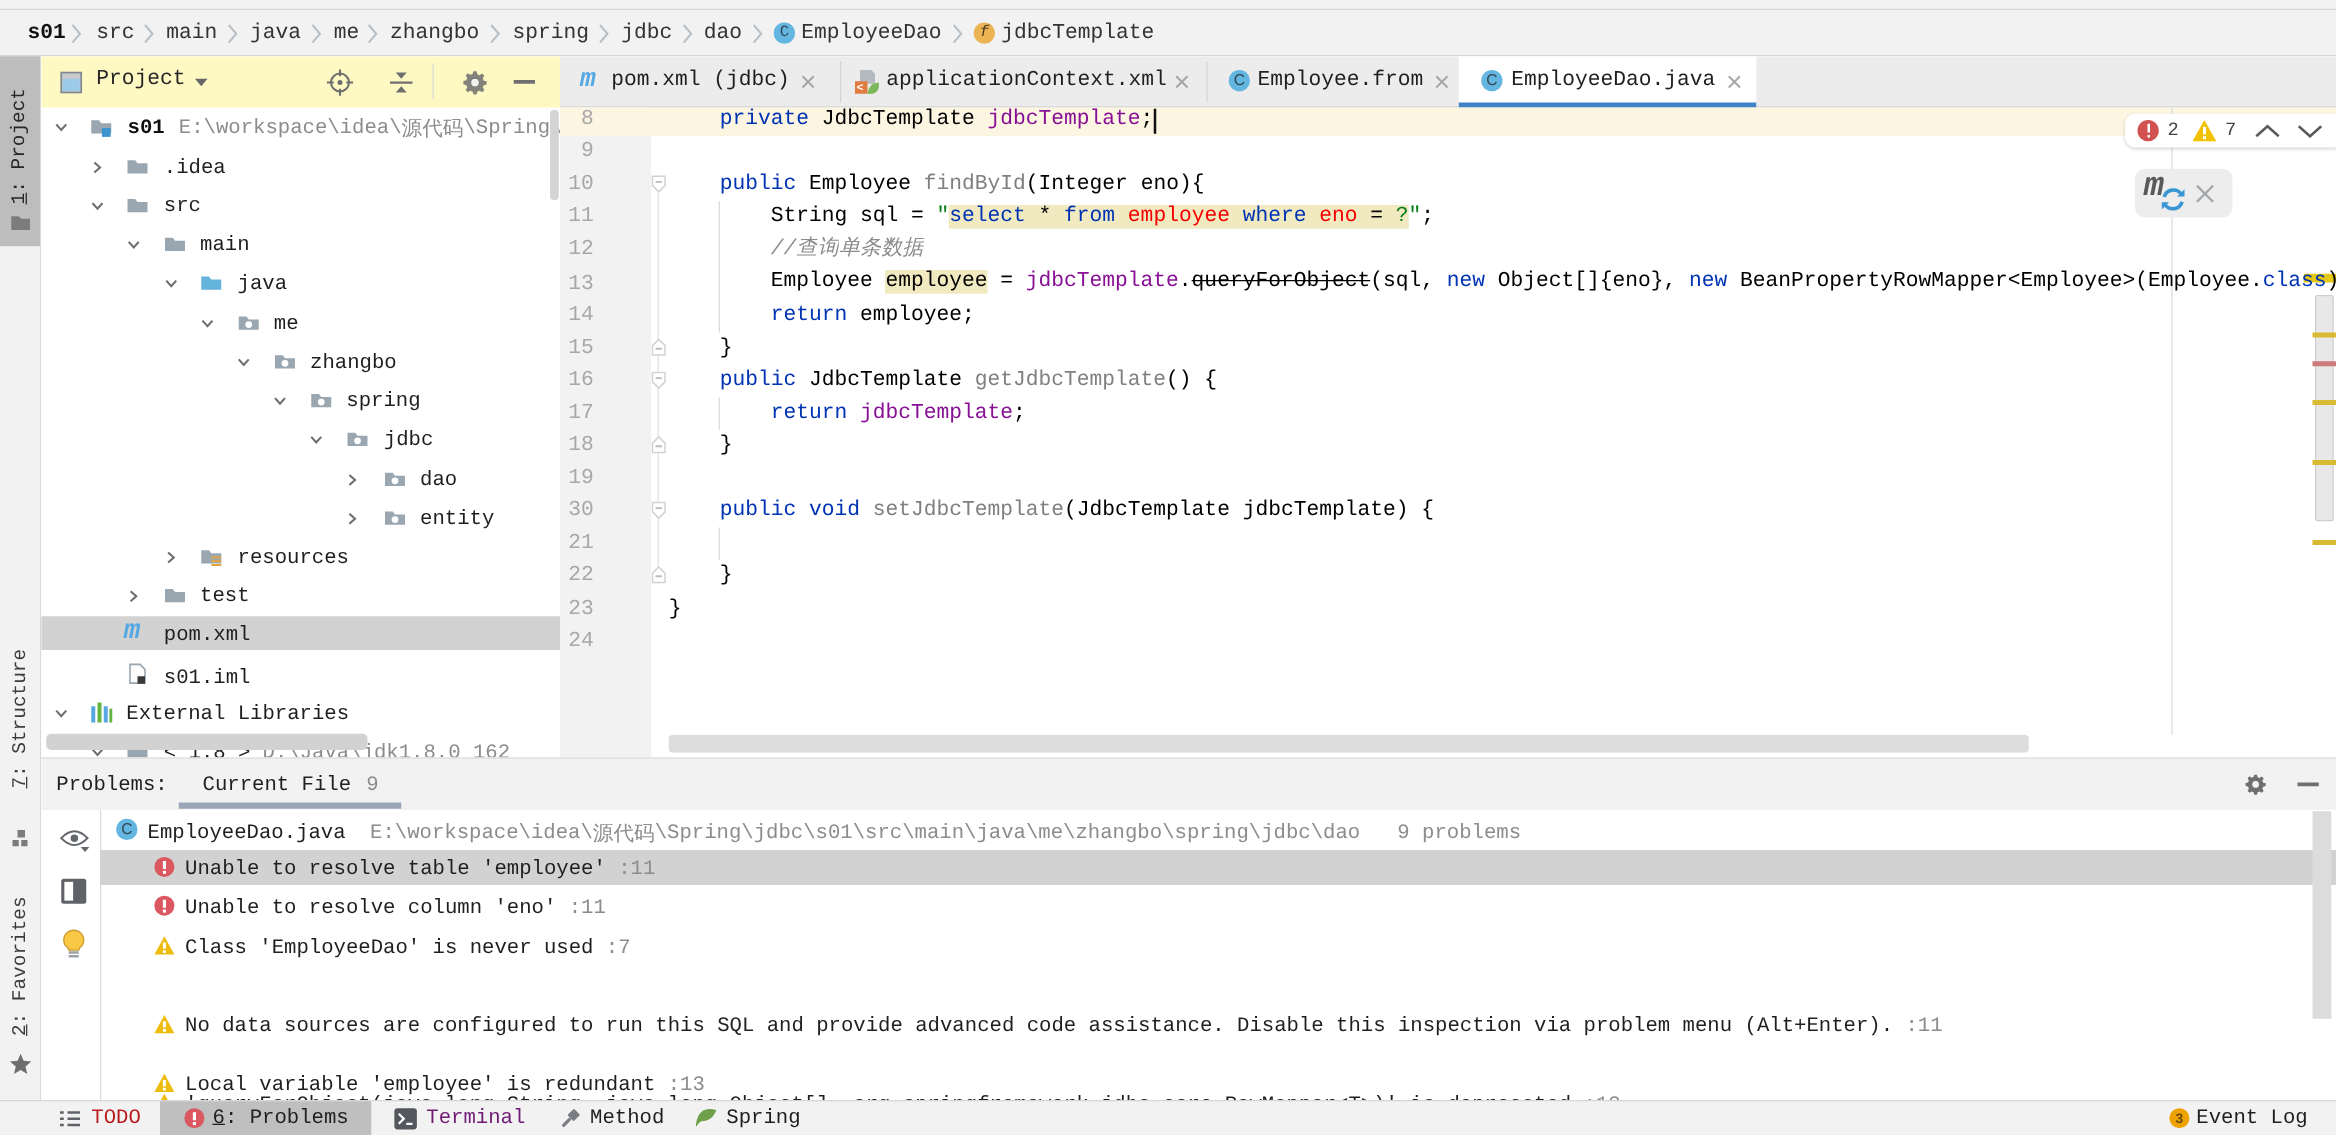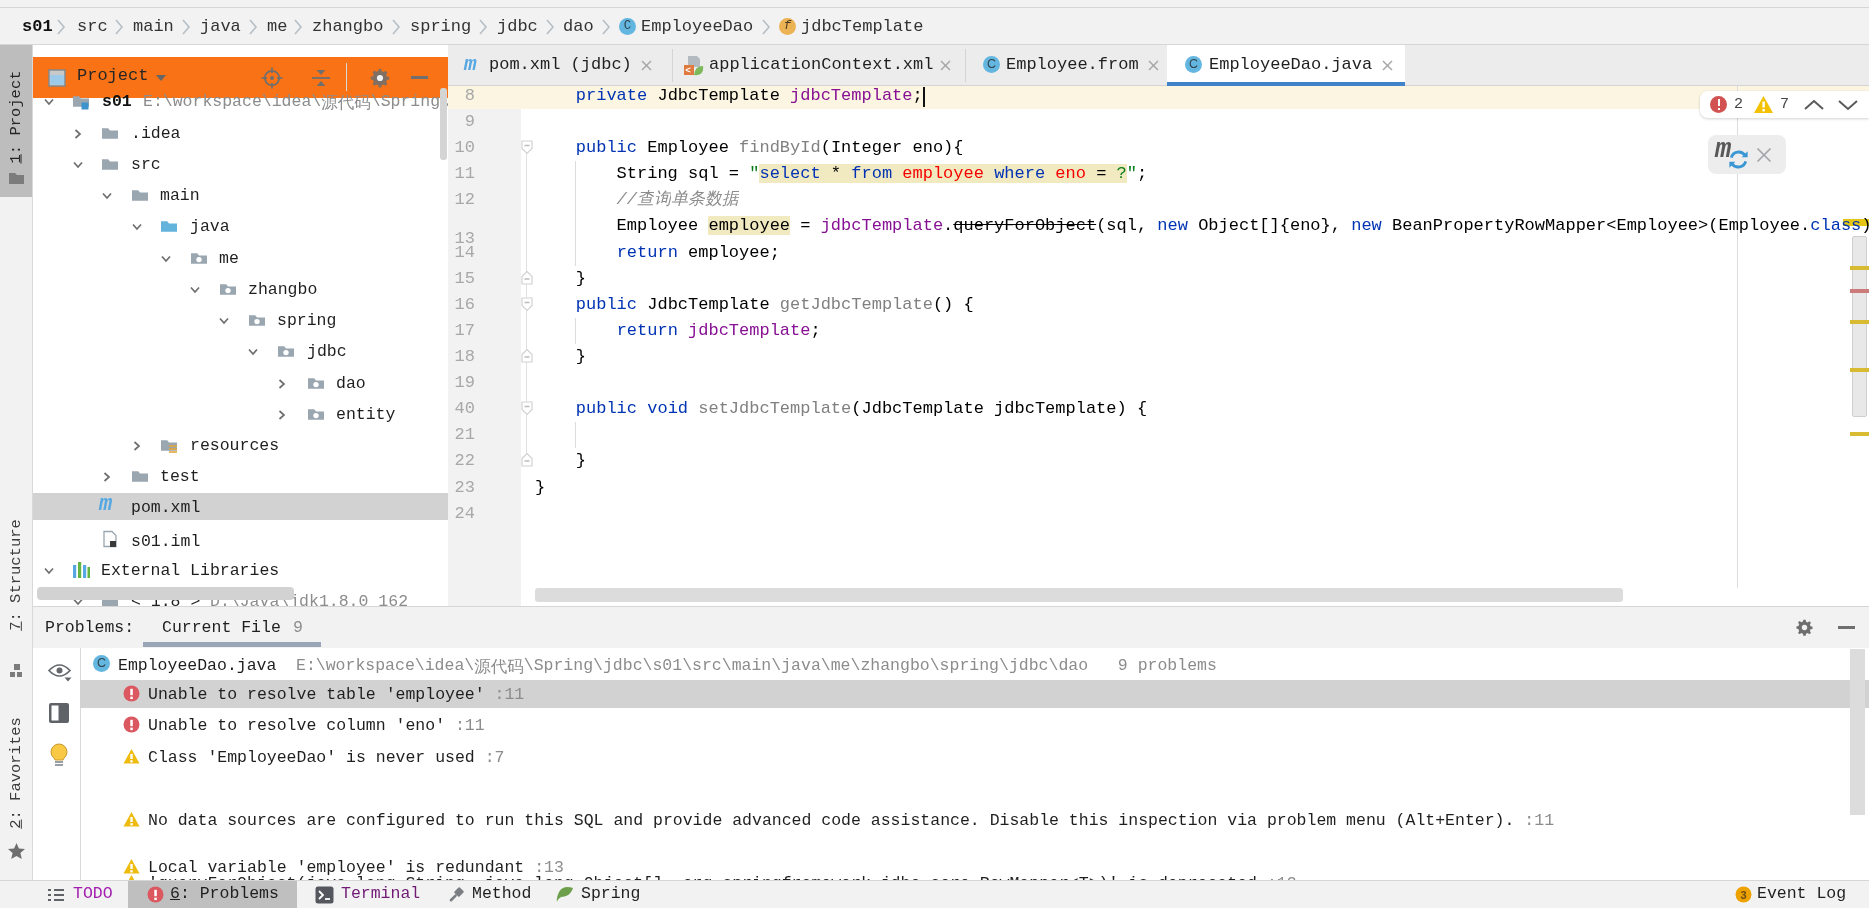--- a/index.html
+++ b/index.html
@@ -105,21 +105,21 @@
 
   <div class="abs" style="left:0px;top:660px;width:32px;height:135px;display:flex;align-items:center;justify-content:center">
     <span style="transform:rotate(-90deg);white-space:nowrap;font-size:15.5px;color:#3c3c3c"><u>2</u>: Favorites</span>
   </div>
   <svg class="abs" style="left:7px;top:797px" width="19" height="19">
       <path d="M9.5 1 l2.4 5.6 6.1 0.5 -4.6 4 1.4 6 -5.3 -3.2 -5.3 3.2 1.4 -6 -4.6 -4 6.1 -0.5 z" fill="#6e6e6e"></path>
     </svg>
 </div>
 
 <div class="abs" style="left:33px;top:45px;width:415px;height:561px;background:#fff;overflow:hidden" id="projpanel">
-  <div class="abs" style="left:0;top:12px;width:415px;height:41px;background:#f97316">
+  <div class="abs" style="left:0;top:0;width:415px;height:41px;background:#fef9c3">
     <svg class="abs" style="left:15px;top:12px" width="18" height="18">
         <rect x="1" y="1" width="16" height="16" fill="#c9c9c9" stroke="#7e8890" stroke-width="1.4"></rect>
         <rect x="2.3" y="6" width="13.5" height="9.7" fill="#9ccbea"></rect>
       </svg>
     <span class="abs mono17" style="left:44px;top:9px;color:#262626">Project</span>
     <svg class="abs" style="left:122px;top:17px" width="12" height="8">
         <path d="M1 1 h10 l-5 6 z" fill="#666"></path>
       </svg>
     <svg class="abs" style="left:228px;top:10px" width="22" height="22">
         <circle cx="11" cy="11" r="7.2" fill="none" stroke="#6f6f6f" stroke-width="1.7"></circle>
@@ -343,28 +343,28 @@
     <div class="abs" style="left:127px;top:232px;width:1px;height:26px;background:#dcdcdc"></div>
     <div class="abs" style="left:127px;top:336px;width:1px;height:26px;background:#dcdcdc"></div>
 
     <div class="abs" style="left:1395px;top:133px;width:26px;height:7px;background:#e3c714"></div>
 
     <div class="ln" style="top:-3px">8</div>
     <div class="ln" style="top:23px">9</div>
     <div class="ln" style="top:49px">10</div>
     <div class="ln" style="top:75px">11</div>
     <div class="ln" style="top:101px">12</div>
-    <div class="ln" style="top:140px">13</div>
+    <div class="ln" style="top:129px">13</div>
     <div class="ln" style="top:154px">14</div>
     <div class="ln" style="top:180px">15</div>
     <div class="ln" style="top:206px">16</div>
     <div class="ln" style="top:232px">17</div>
     <div class="ln" style="top:258px">18</div>
     <div class="ln" style="top:284px">19</div>
-    <div class="ln" style="top:310px">40</div>
+    <div class="ln" style="top:310px">30</div>
     <div class="ln" style="top:336px">21</div>
     <div class="ln" style="top:362px">22</div>
     <div class="ln" style="top:389px">23</div>
     <div class="ln" style="top:415px">24</div>
 
     <div class="abs" style="left:78px;top:60px;width:1px;height:321px;background:#e0e0e0"></div>
     <svg class="abs fm" style="top:54px">
         <path d="M1 1 h10 v7.5 l-5 5 l-5 -5 z"></path>
         <line x1="3.5" y1="5.5" x2="8.5" y2="5.5"></line>
       </svg>
@@ -539,21 +539,21 @@
   <svg class="abs" style="left:47px;top:6px" width="18" height="16">
       <g stroke="#5f6368" stroke-width="2">
         <line x1="1" y1="3" x2="4" y2="3"></line>
         <line x1="7" y1="3" x2="17" y2="3"></line>
         <line x1="1" y1="8" x2="4" y2="8"></line>
         <line x1="7" y1="8" x2="17" y2="8"></line>
         <line x1="1" y1="13" x2="4" y2="13"></line>
         <line x1="7" y1="13" x2="17" y2="13"></line>
       </g>
     </svg>
-  <span class="abs mono16" style="left:73px;top:3px;color:#a21caf">TODO</span>
+  <span class="abs mono16" style="left:73px;top:3px;color:#b91c1c">TODO</span>
   <div class="abs" style="left:128px;top:0;width:169px;height:28px;background:#bfbfbf"></div>
   <svg class="abs" style="left:147px;top:5px" width="17" height="17">
       <circle cx="8.5" cy="8.5" r="8" fill="#db5860"></circle>
       <rect x="7.3" y="3.8" width="2.5" height="6.4" fill="#fff"></rect>
       <rect x="7.3" y="11.6" width="2.5" height="2.5" fill="#fff"></rect>
     </svg>
   <span class="abs mono16" style="left:170px;top:3px;color:#1f1f1f"><u>6</u>: Problems</span>
   <svg class="abs" style="left:315px;top:5px" width="19" height="18">
       <rect x="0.5" y="0.5" width="18" height="17" rx="2.5" fill="#54585e"></rect>
       <path d="M4 5 l4 4 -4 4" stroke="#fff" stroke-width="1.8" fill="none"></path>

